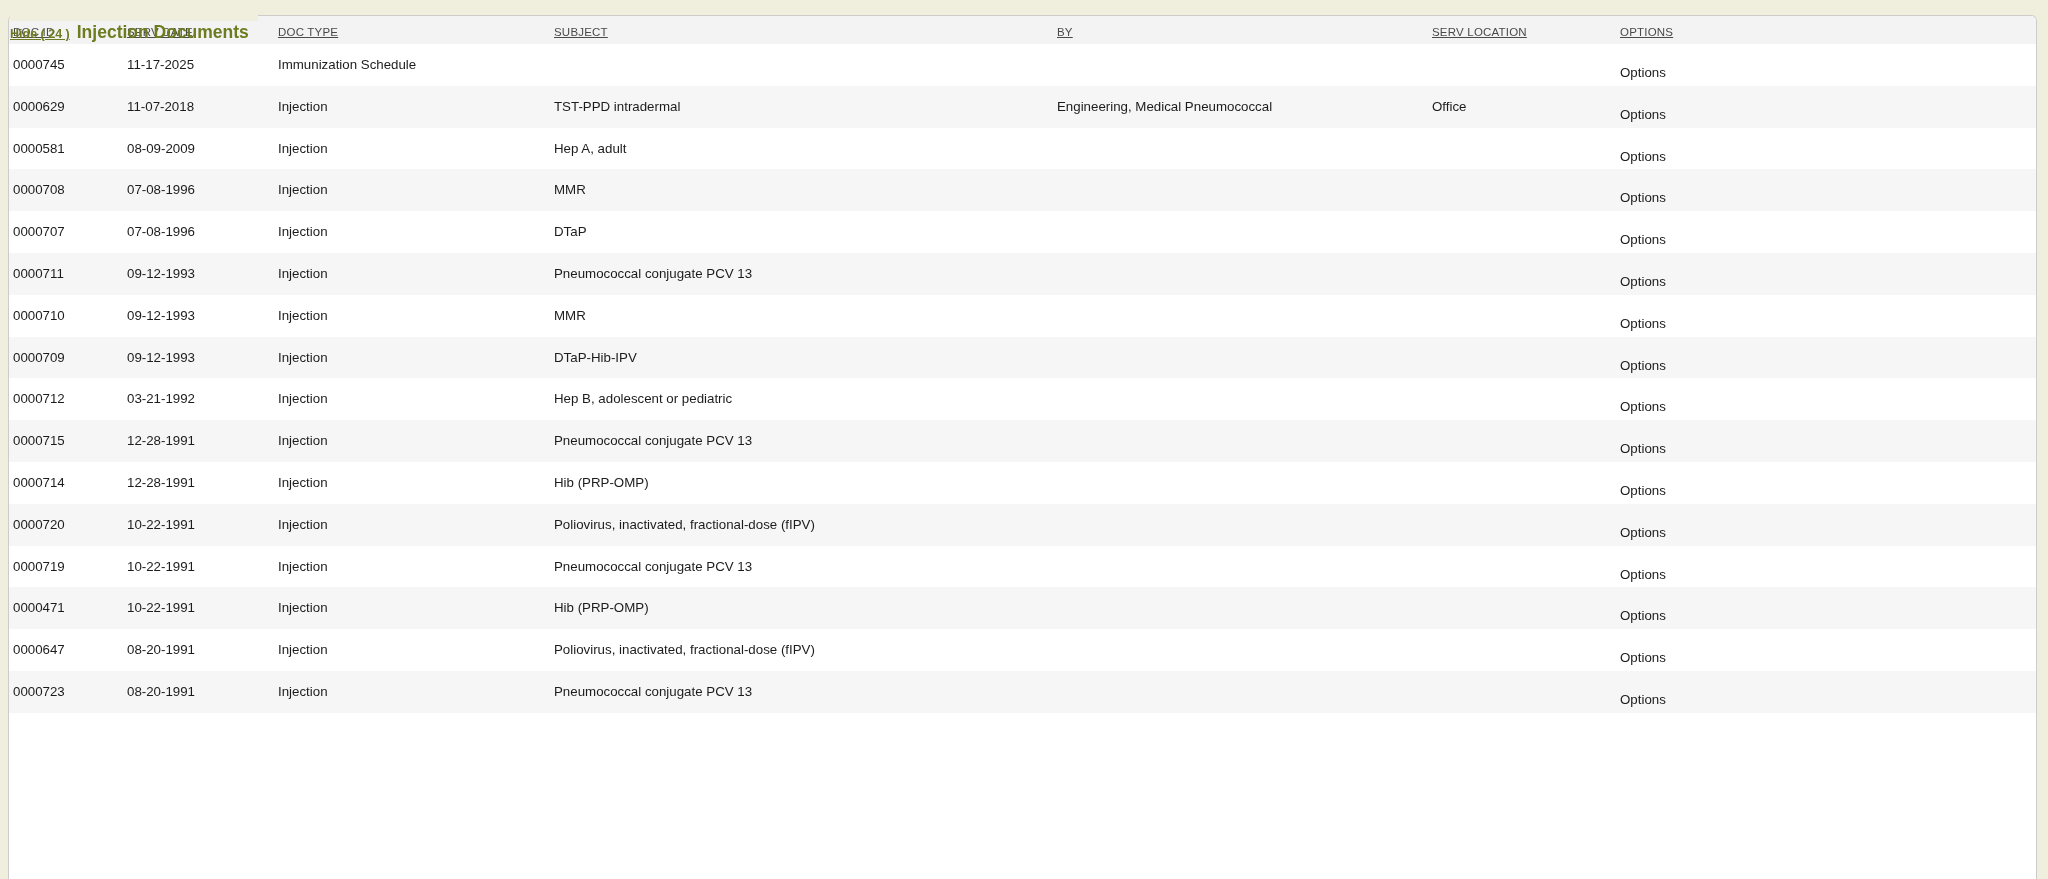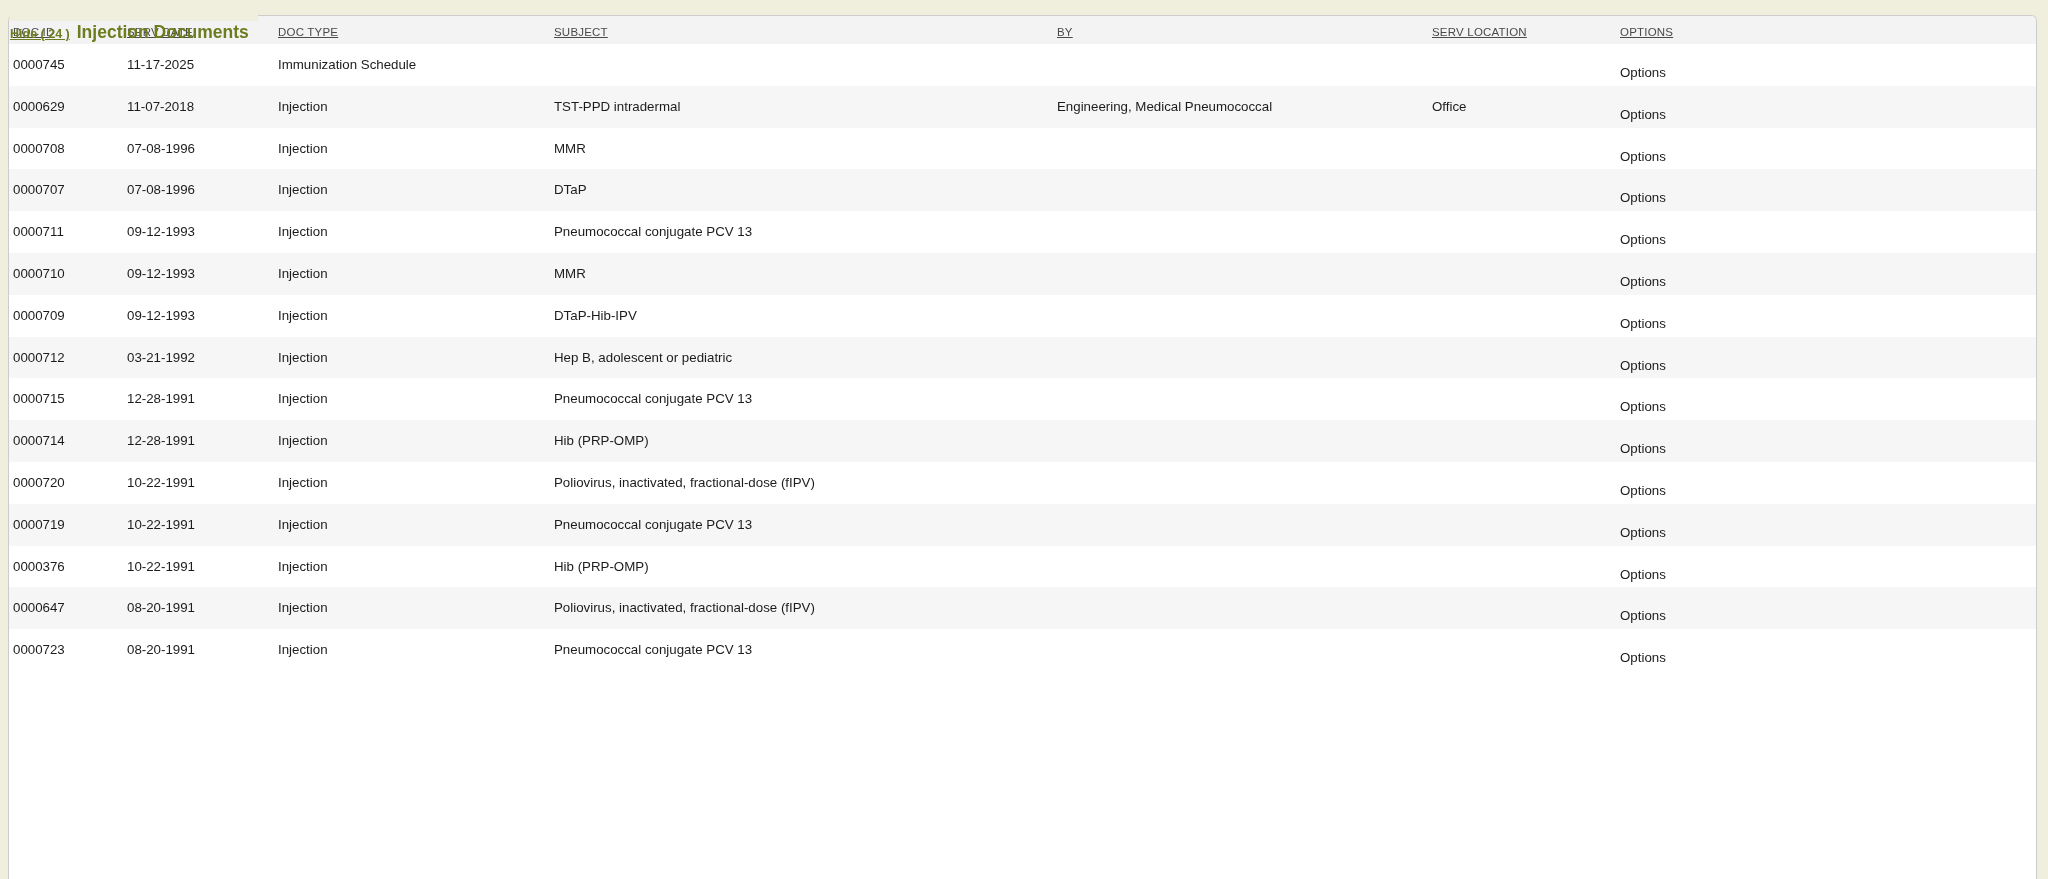--- a/index.html
+++ b/index.html
@@ -116,20 +116,29 @@
   <tr>
     <td>0000629</td>
     <td>11-07-2018</td>
     <td>Injection</td>
     <td>TST-PPD intradermal</td>
     <td>Engineering, Medical Pneumococcal</td>
     <td>Office</td>
     <td class="options-cell"><span>Options</span></td>
   </tr>
 
+  <tr>
+    <td>0000581</td>
+    <td>08-09-2009</td>
+    <td>Injection</td>
+    <td>Hep A, adult</td>
+    <td></td>
+    <td></td>
+    <td class="options-cell"><span>Options</span></td>
+  </tr>
 
   <tr>
     <td>0000708</td>
     <td>07-08-1996</td>
     <td>Injection</td>
     <td>MMR</td>
     <td></td>
     <td></td>
     <td class="options-cell"><span>Options</span></td>
   </tr>
@@ -220,21 +229,21 @@
     <td>0000719</td>
     <td>10-22-1991</td>
     <td>Injection</td>
     <td>Pneumococcal conjugate PCV 13</td>
     <td></td>
     <td></td>
     <td class="options-cell"><span>Options</span></td>
   </tr>
 
   <tr>
-    <td>0000376</td>
+    <td>0000471</td>
     <td>10-22-1991</td>
     <td>Injection</td>
     <td>Hib (PRP-OMP)</td>
     <td></td>
     <td></td>
     <td class="options-cell"><span>Options</span></td>
   </tr>
 
 
   <tr>

